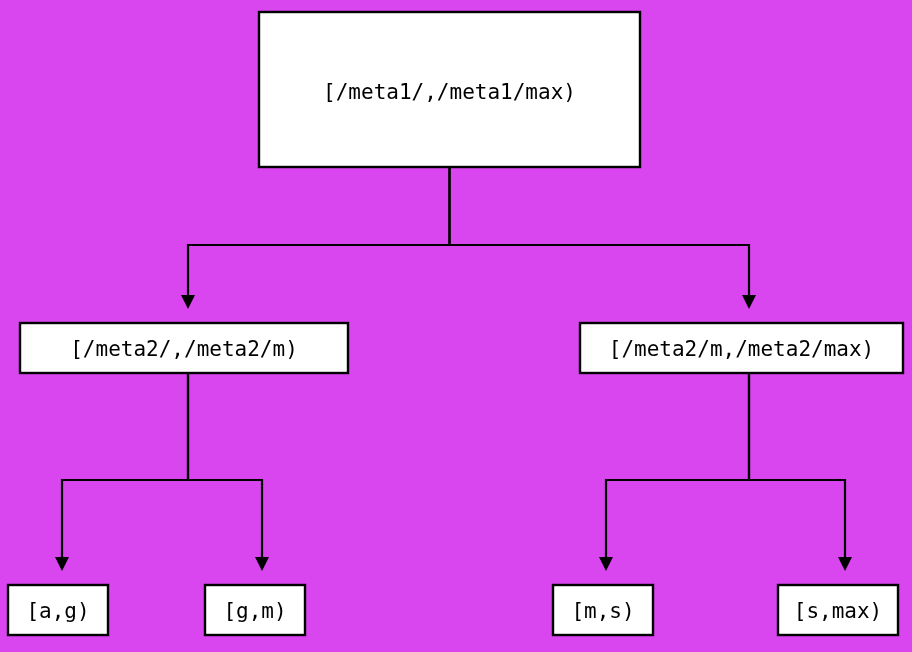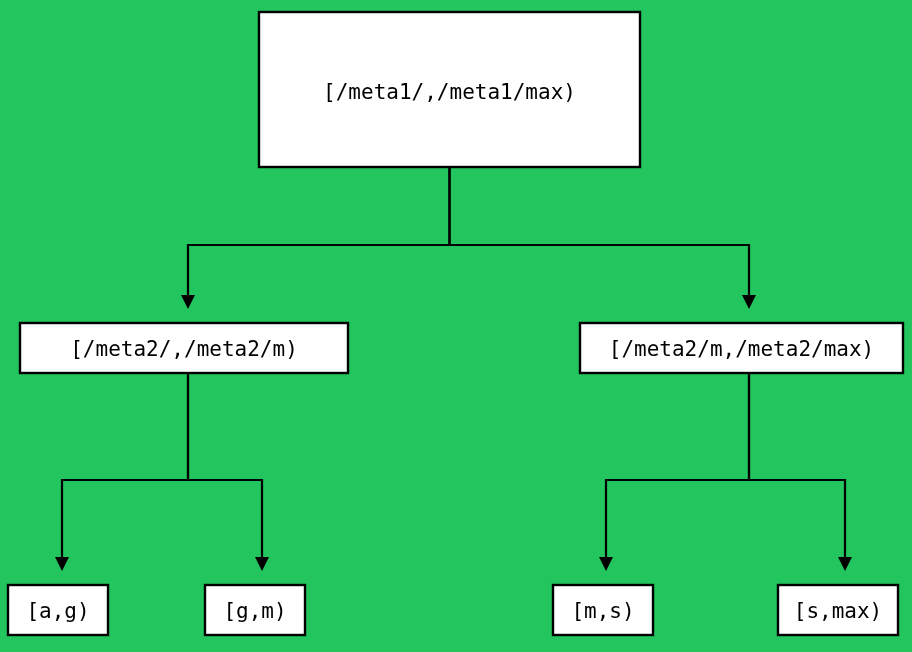--- a/index.html
+++ b/index.html
@@ -8,21 +8,21 @@
     padding: 0;
     background: #ffffff;
   }
   body {
     font-family: "DejaVu Sans Mono", monospace;
   }
   #canvas {
     position: relative;
     width: 912px;
     height: 652px;
-    background: #22c55e;
+    background: #d946ef;
     overflow: hidden;
   }
   #tree-svg {
     position: absolute;
     left: 0;
     top: 0;
     width: 912px;
     height: 652px;
     display: block;
   }

